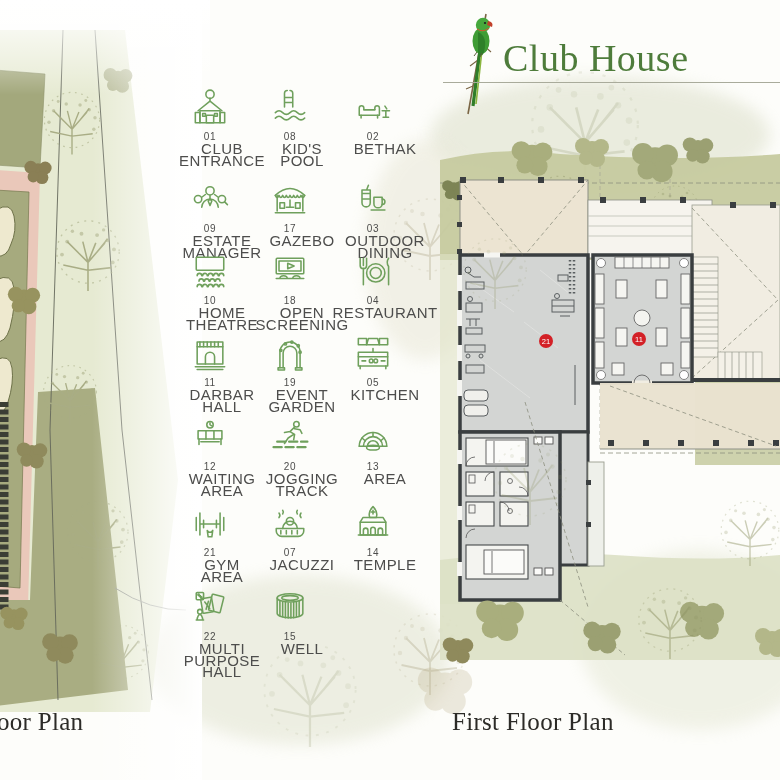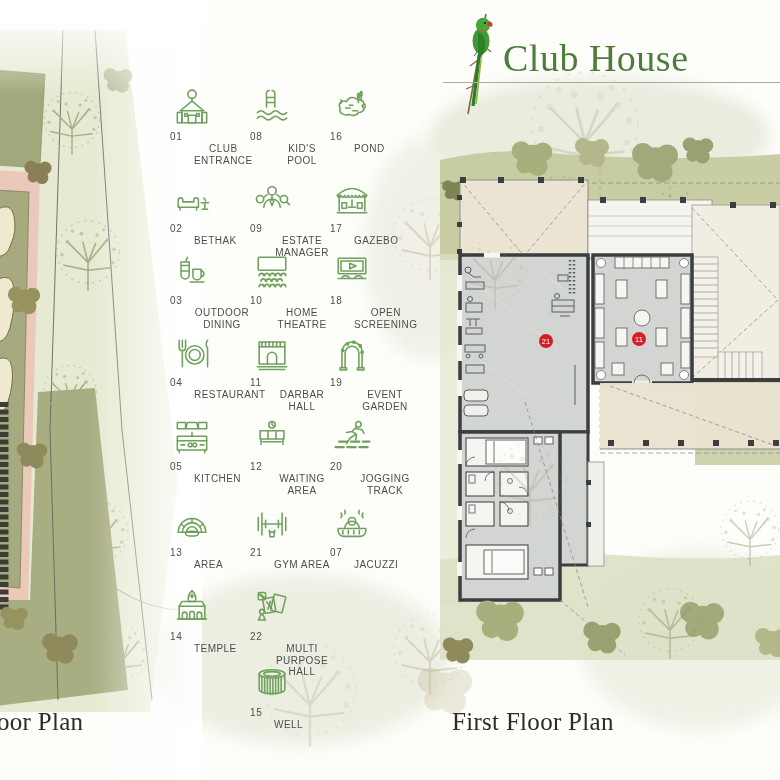--- a/index.html
+++ b/index.html
@@ -13,25 +13,25 @@
   
   .title{position:absolute;left:503px;top:36px;width:300px;margin:0;
          font-family:"Liberation Serif","DejaVu Serif",serif;font-weight:400;
          font-size:38px;letter-spacing:.5px;color:var(--title-green);}
   .title-rule{position:absolute;left:443px;top:82px;width:337px;height:1px;background:#a9ab9b;}
   .parrot{position:absolute;left:455px;top:8px;}
   
   .legend{position:absolute;left:170px;top:86px;width:246px;display:grid;
           grid-template-columns:80px 80px 86px;
           grid-template-rows:92px 72px 82px 84px 86px 84px 76px auto;}
-  .li{display:flex;flex-direction:column;align-items:flex-start;text-align:center;}
+  .li{display:flex;flex-direction:column;align-items:center;text-align:center;}
   .li svg{width:44px;height:44px;flex:none;}
   .lic{stroke:var(--accent-green);fill:none;stroke-width:1.7;stroke-linecap:round;stroke-linejoin:round;}
   .num{font-size:10px;color:var(--label-gray);letter-spacing:.6px;margin-top:1px;}
-  .lbl{font-size:10px;line-height:11.5px;color:var(--label-gray);letter-spacing:.45px;margin-top:1px;margin-left:24px;}
+  .lbl{font-size:15px;line-height:11.5px;color:var(--label-gray);letter-spacing:.45px;margin-top:1px;margin-left:24px;}
   .well-cell{grid-column:2;}
   
   .caption{position:absolute;margin:0;font-family:"Liberation Serif","DejaVu Serif",serif;
            font-weight:400;font-size:25px;color:#2c2b27;letter-spacing:.3px;}
   .cap-left{left:-3px;top:708px;}
   .cap-right{left:452px;top:708px;text-align:center;}
 </style>
 </head>
 <body>
 
@@ -362,31 +362,20 @@
 
     <div class="li">
       <svg viewBox="0 0 48 48" class="lic">
         <path d="M18 23V8q0-3 3-3M27 23V8q0-3-3-3M18 12.5h9M18 18h9"></path>
         <path d="M8 29q4-4 8 0t8 0t8 0t8 0M8 35q4-4 8 0t8 0t8 0t8 0"></path>
       </svg>
       <div class="num">08</div>
       <div class="lbl">KID'S POOL</div>
     </div>
 
-    <div class="li">
-      <svg viewBox="0 0 48 48" class="lic">
-        <path d="M11 24c-3-6 3-9 7-7 2-5 9-6 12-2 6-1 9 4 5 7 4 3 1 7-4 7-1 3-7 4-10 2-6 2-12-2-10-7z"></path>
-        <path d="M17 24h5M25 27h5M21 21h4"></path>
-        <path d="M31 12v6M34 10v6M12 15q1 2 0 4M38 20q1 2 0 4"></path>
-        <ellipse cx="31" cy="10.5" rx="1" ry="2.5"></ellipse>
-          <ellipse cx="34" cy="8.5" rx="1" ry="2.5"></ellipse>
-      </svg>
-      <div class="num">16</div>
-      <div class="lbl">POND</div>
-    </div>
 
     <div class="li">
       <svg viewBox="0 0 48 48" class="lic">
         <path d="M9 32v-8a2.5 2.5 0 0 1 5 0v2h12v-2a2.5 2.5 0 0 1 5 0v8H9z"></path>
         <path d="M14 26h12M11 32v3M29 32v3"></path>
         <path d="M34 27h8M38 27v7M35 34h6M37 22l2 3"></path>
       </svg>
       <div class="num">02</div>
       <div class="lbl">BETHAK</div>
     </div>

